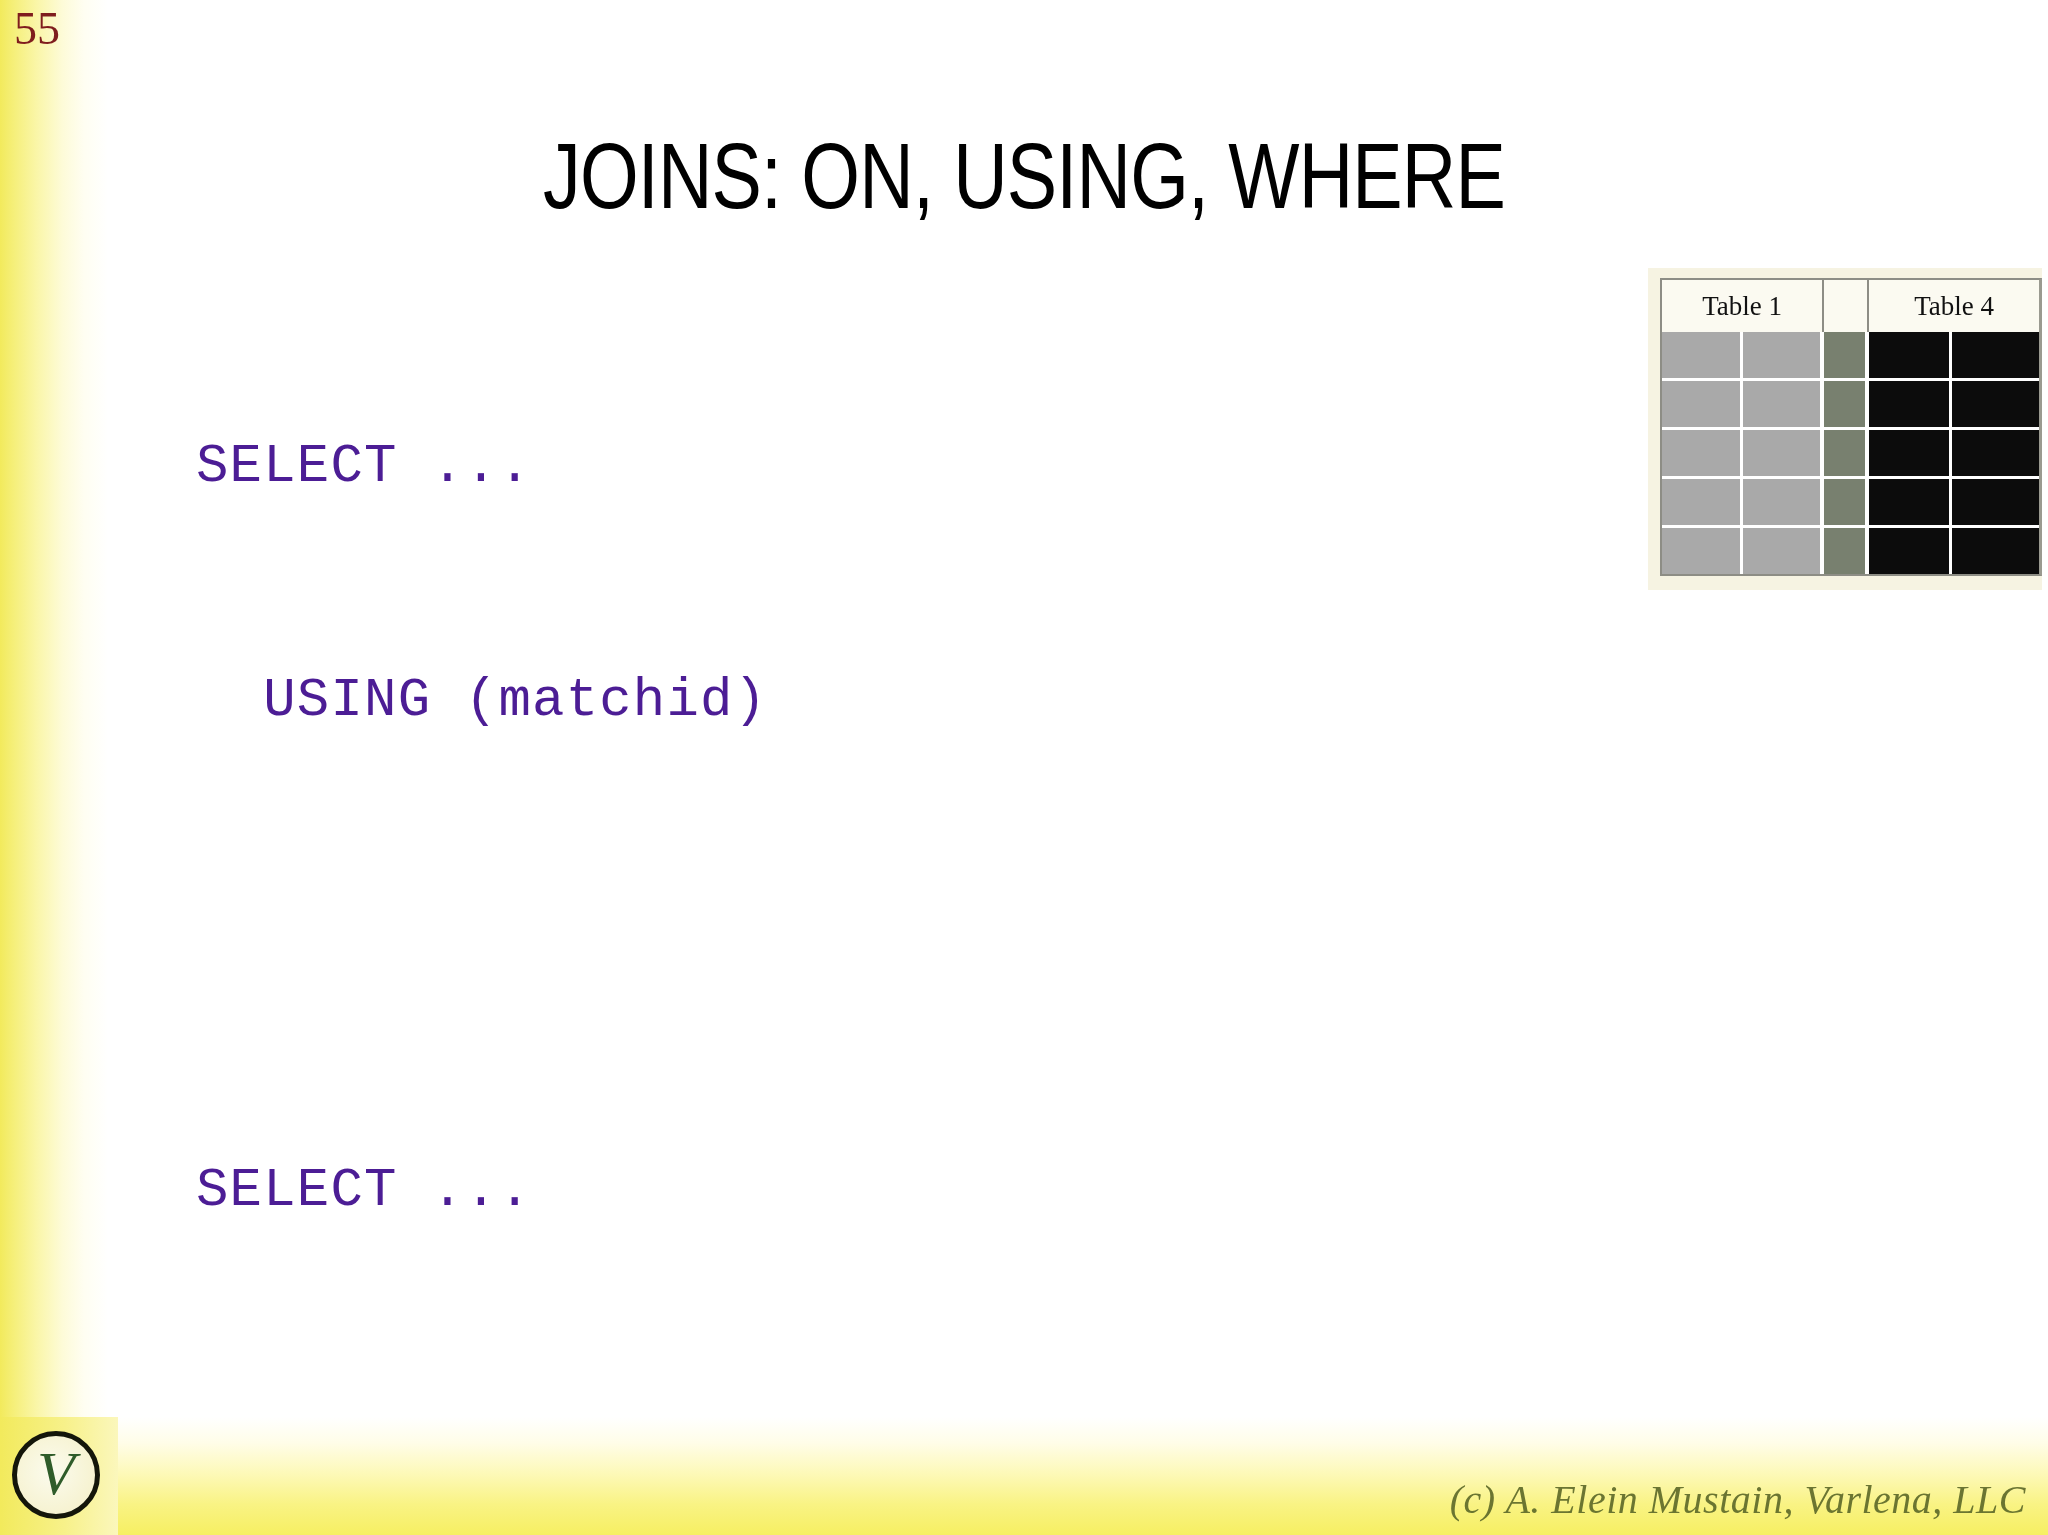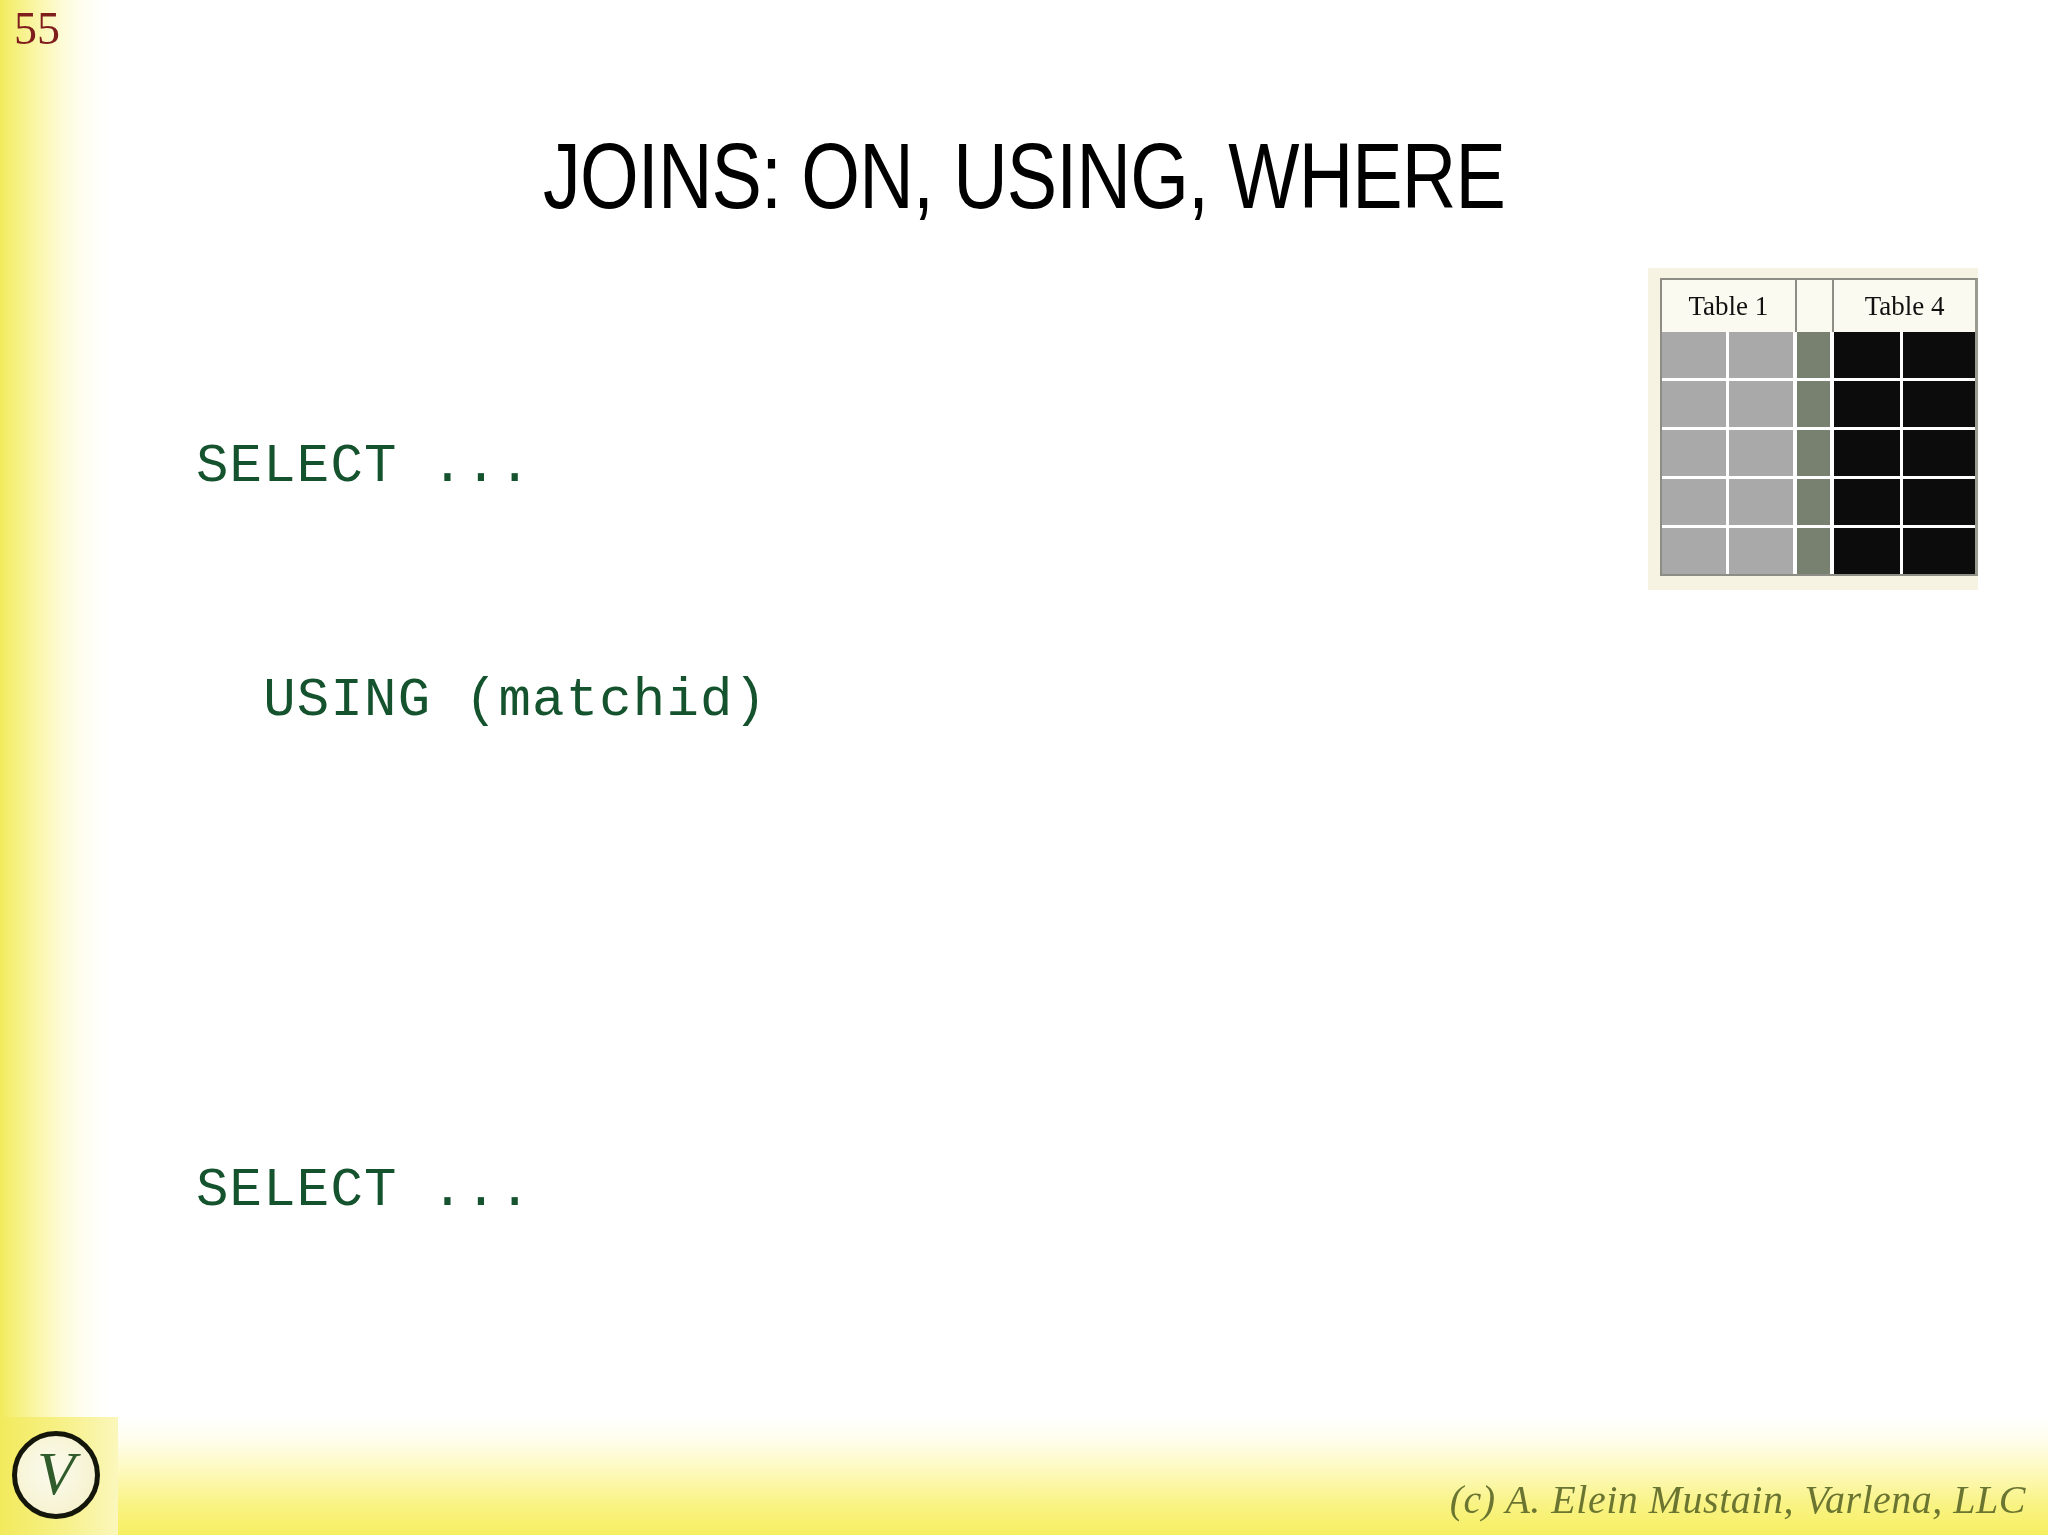--- a/index.html
+++ b/index.html
@@ -90,35 +90,35 @@
   .code-area {
     position: absolute;
     left: 196px;
     top: 272px;
     width: 1420px;
   }
   .code-block {
     font-family: "Liberation Mono", "DejaVu Sans Mono", monospace;
     font-size: 54px;
     line-height: 78px;
-    color: #14532d;
+    color: #4c1d95;
     white-space: pre;
     letter-spacing: 1.2px;
   }
   .code-block + .code-block {
     margin-top: 100px;
   }
   .code-line { white-space: pre; }
 
   
   .table-figure {
     position: absolute;
     left: 1648px;
     top: 268px;
-    width: 330px;
+    width: 394px;
     height: 322px;
     background: #f6f3e2;
     padding: 10px 0 14px 12px;
     box-sizing: border-box;
   }
   .tf-inner {
     width: 100%;
     height: 100%;
     border: 2px solid #8d8d85;
     border-right: 3px solid #9a9a90;

